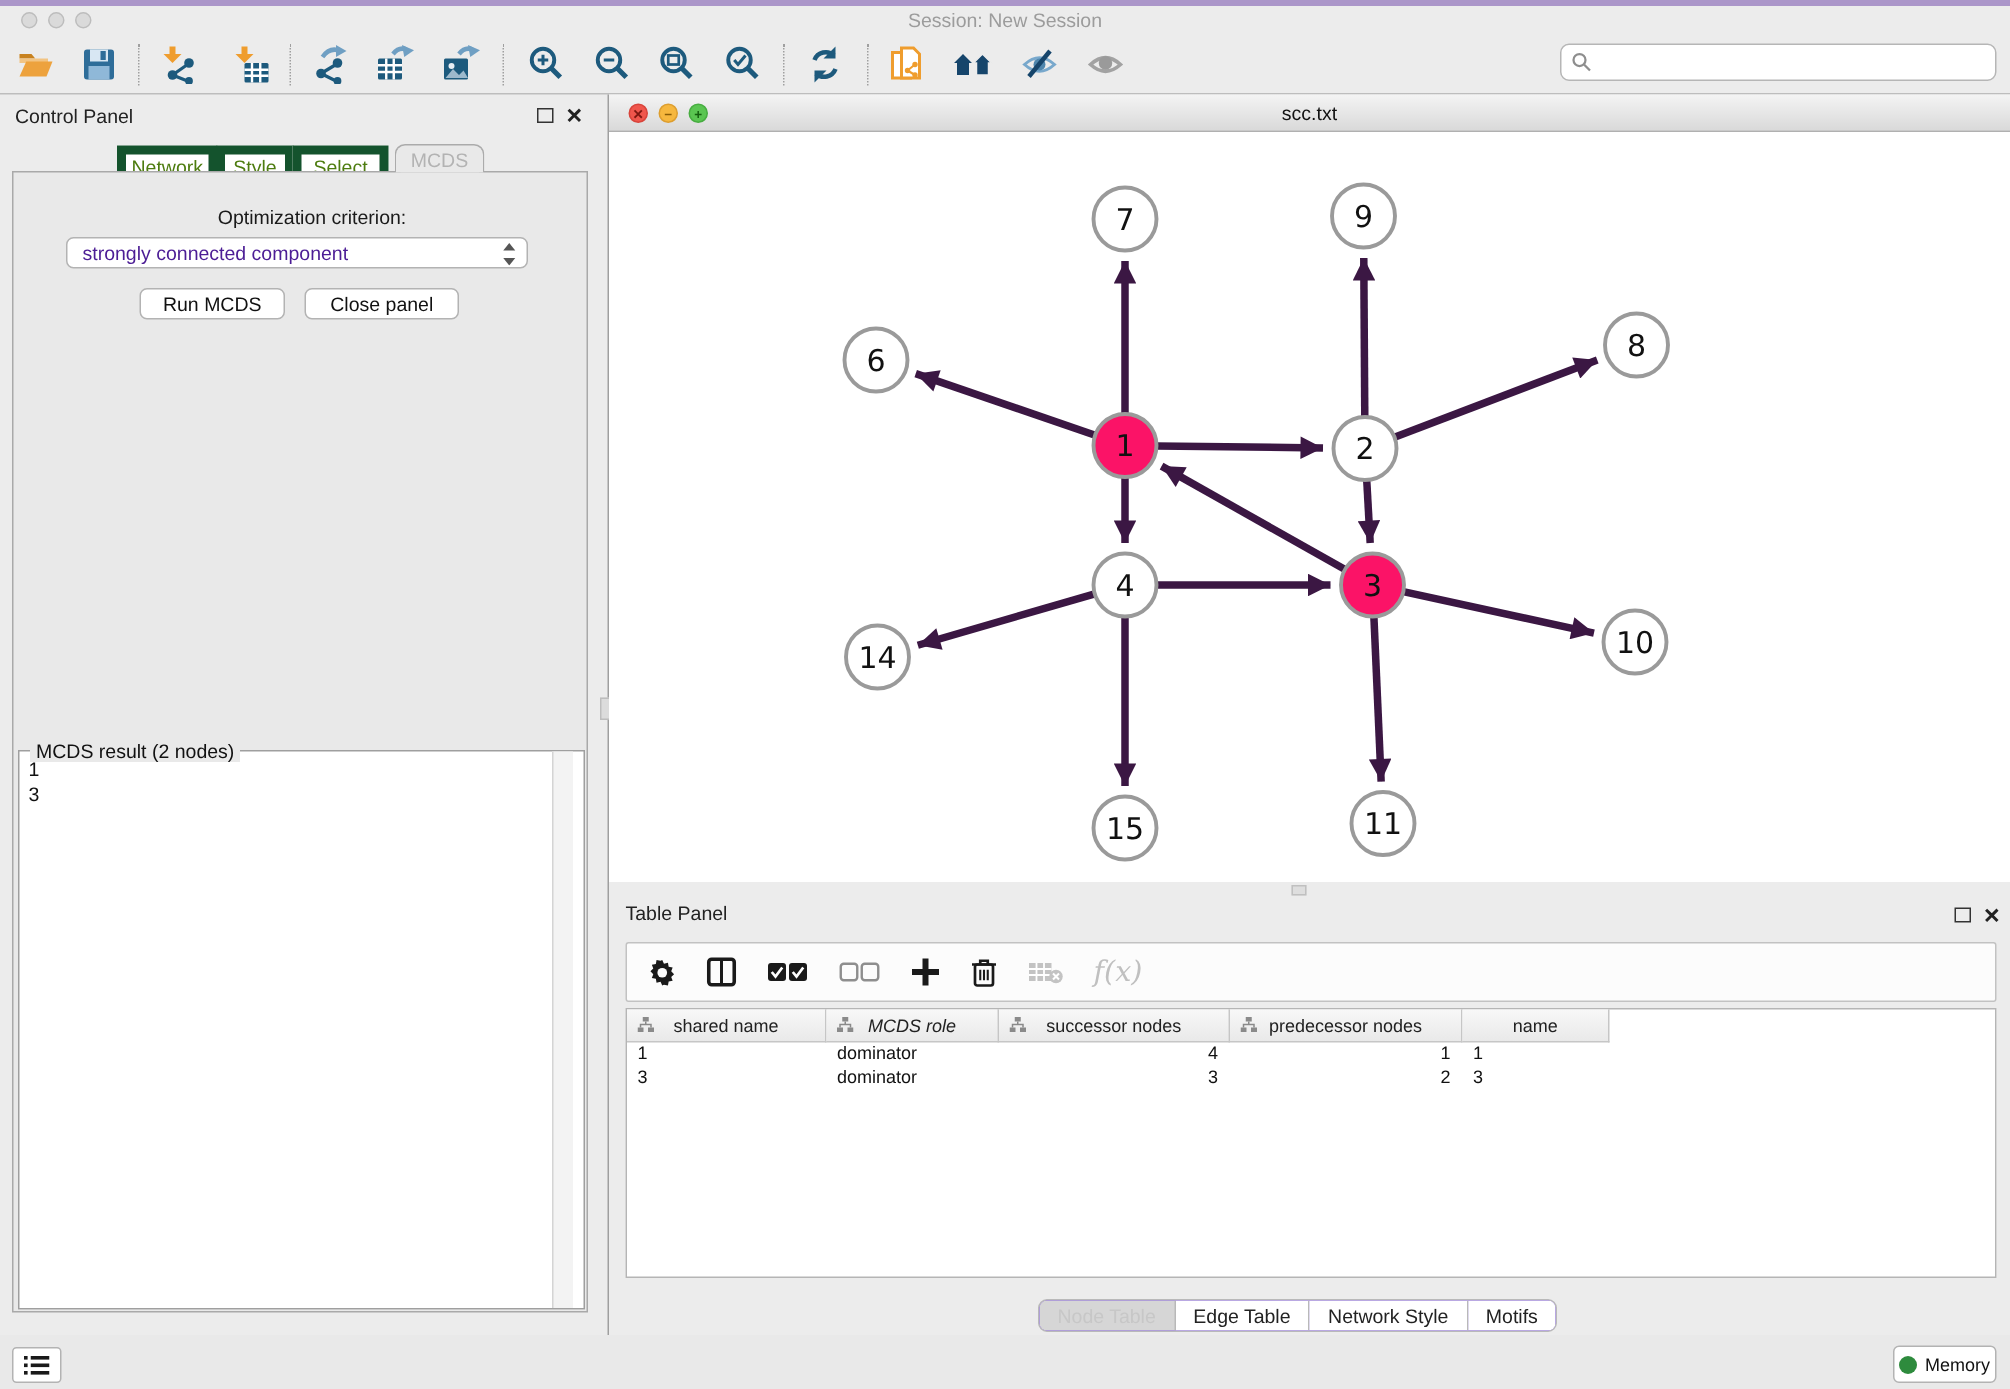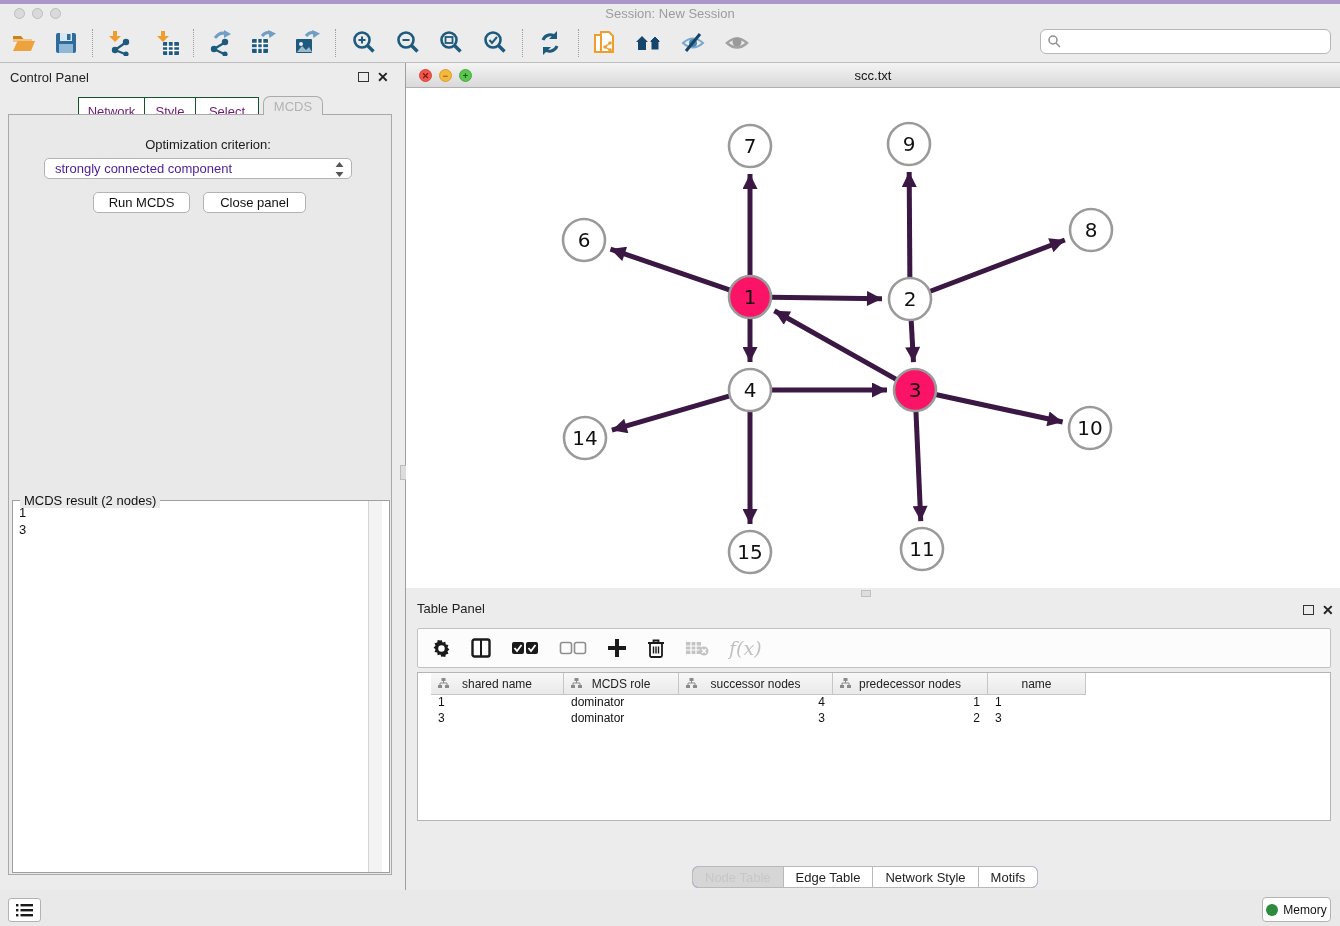--- a/index.html
+++ b/index.html
@@ -19,21 +19,21 @@
   .tb-sep { top:5px; width:0; height:28px; border-left:1px dotted #9f9f9f; }
   #search-box { left:1040px; top:5px; width:291px; height:25px; background:#fff; border:1px solid #b6b6b6; border-radius:6px; display:flex; align-items:center; padding-left:6px; }
 
   
   #control-panel-header { left:0; top:66px; width:400px; height:24px; }
   #control-panel-header .ttl { left:10px; top:4px; font-size:13px; color:#222; }
   .panel-btns { top:6px; display:flex; gap:8px; align-items:center; }
   .float-ic { width:11px; height:10px; border:1.5px solid #333; }
   .close-ic { font-size:14px; font-weight:bold; color:#222; line-height:10px; }
 
-  .cp-tab { top:97px; height:28px; background:#fff; border:1px solid #14532d; font-size:13px; color:#701a75;
+  .cp-tab { top:97px; height:28px; background:#fff; border:6px solid #14532d; font-size:13px; color:#4d7c0f;
             display:flex; align-items:center; justify-content:center; }
   #tab-mcds { top:96px; height:19px; background:#e9e9e9; border:1px solid #ababab; border-bottom:none;
               border-radius:7px 7px 0 0; color:#b3b3b3; z-index:3; }
   #cp-body { left:8px; top:114px; width:384px; height:761px; background:#e9e9e9; border:1px solid #a9a9a9; }
 
   #opt-label { left:0; top:137px; width:400px; text-align:center; font-size:13px; color:#1a1a1a;padding-left:16px; }
   #opt-select { left:44px; top:158px; width:308px; height:21px; background:#fff; border:1px solid #b3b3b3; border-radius:5px;
                 font-size:13px; color:#4c1d95; display:flex; align-items:center; padding:0 24px 0 10px; }
   #opt-select .chev { position:absolute; right:7px; top:3px; }
   .cp-button { top:192px; height:21px; background:#fff; border:1px solid #b3b3b3; border-radius:5px; font-size:13px;
@@ -63,21 +63,21 @@
 
   
   #table-panel-header { left:406px; top:599px; width:934px; height:22px; }
   #table-panel-header .ttl { left:11px; top:2px; font-size:13px; color:#222; }
   #tp-toolbar { left:417px; top:628px; width:914px; height:40px; background:#fcfcfc; border:1px solid #c2c2c2; border-radius:2px;
                 display:flex; align-items:center; gap:20px; padding-left:14px; }
   .tp-ic { font-size:19px; color:#1a1a1a; display:flex; align-items:center; }
   .tp-ic.disabled { color:#bdbdbd; }
   #fx-ic { font-family:"DejaVu Serif", serif; font-style:italic; font-size:19px; color:#c0c0c0; }
 
-  #data-table { left:417px; top:672px; width:914px; height:149px; background:#fff; border:1px solid #b5b5b5;padding-left:13px; }
+  #data-table { left:417px; top:672px; width:914px; height:180px; background:#fff; border:1px solid #b5b5b5; }
   #tbl-header { display:flex; height:22px; }
   .th { background:linear-gradient(#f8f8f8,#e9e9e9); border-right:1px solid #c6c6c6; border-bottom:1px solid #c6c6c6;
         font-size:12px; color:#222; display:flex; align-items:center; justify-content:center; gap:6px; position:relative; }
   .th .sort-ic { position:absolute; left:7px; top:5px; }
   .tr { display:flex; height:16px; font-size:12px; color:#111; }
   .td { overflow:hidden; white-space:nowrap; }
   .al { text-align:left; padding-left:7px; }
   .ar { text-align:right; padding-right:8px; }
 
   #bottom-tabs { left:692px; top:866px; height:22px; display:flex; border:1px solid #b9b9b9; border-radius:6px; overflow:hidden; background:#8b5cf6; }
@@ -418,21 +418,21 @@
     <svg width="11" height="11" viewBox="0 0 11 11">
             <g fill="#8a8a8a">
               <rect x="3.5" y="0" width="4" height="3"></rect>
               <rect x="0" y="7" width="4" height="3"></rect>
               <rect x="7" y="7" width="4" height="3"></rect>
             </g>
             <path d="M5.5 3v2M2 7V5h7v2" stroke="#8a8a8a" fill="none"></path>
           </svg></span>
         <span>shared name</span>
       </div>
-      <div class="th" style="width: 115px;">
+      <div class="th" style="width: 115px; font-style: italic;">
         <span class="sort-ic">
     <svg width="11" height="11" viewBox="0 0 11 11">
             <g fill="#8a8a8a">
               <rect x="3.5" y="0" width="4" height="3"></rect>
               <rect x="0" y="7" width="4" height="3"></rect>
               <rect x="7" y="7" width="4" height="3"></rect>
             </g>
             <path d="M5.5 3v2M2 7V5h7v2" stroke="#8a8a8a" fill="none"></path>
           </svg></span>
         <span>MCDS role</span>

